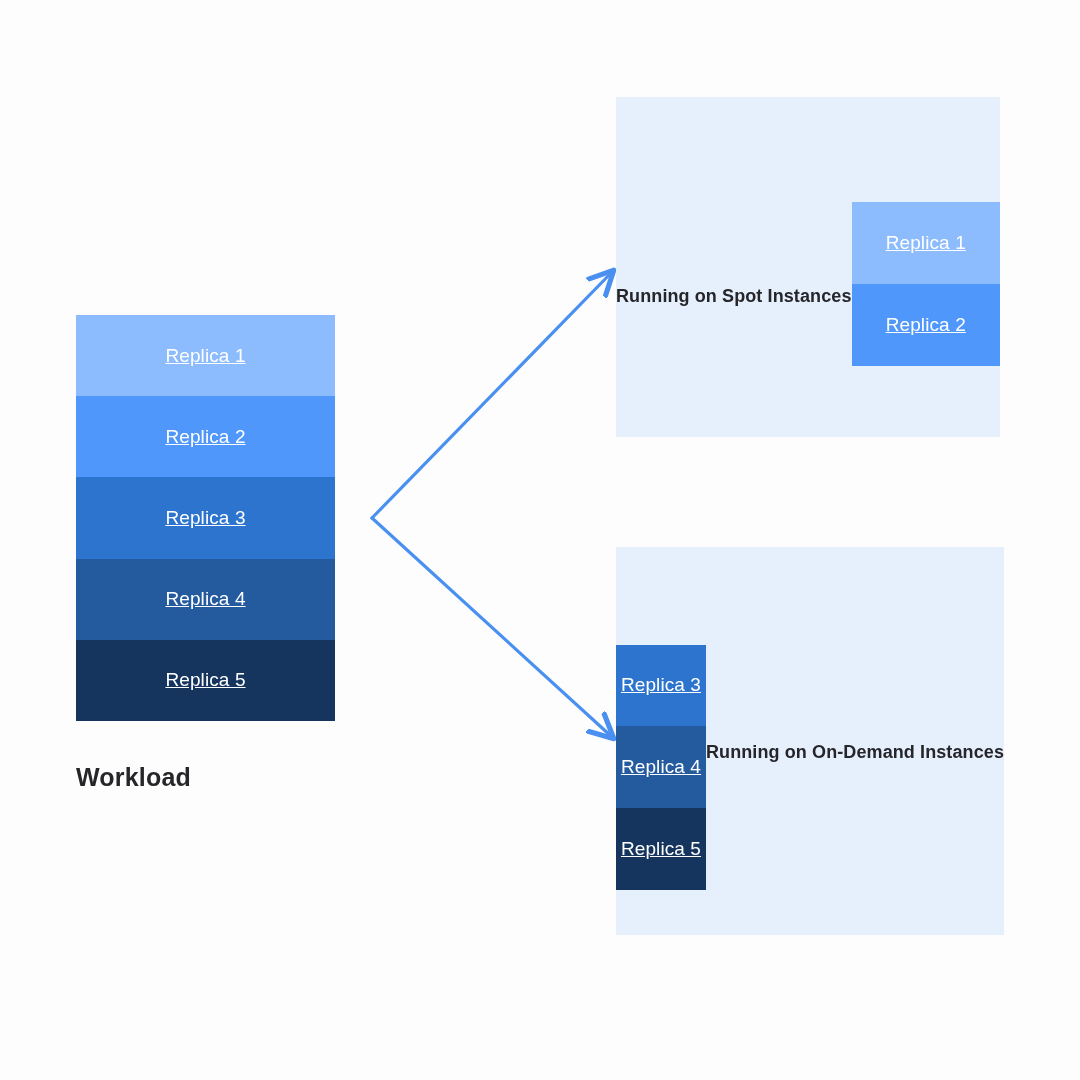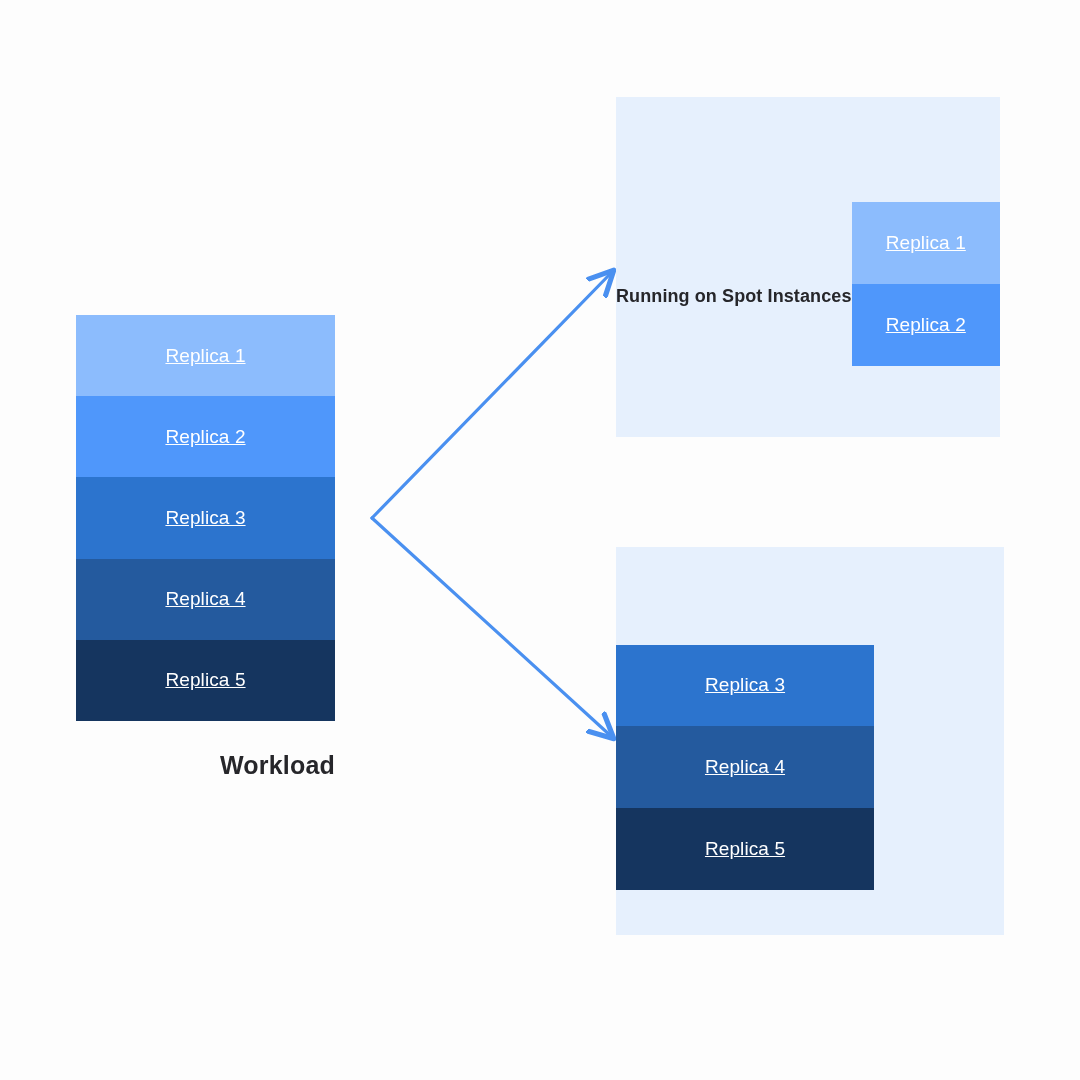--- a/index.html
+++ b/index.html
@@ -49,23 +49,23 @@
     align-items: center;
     justify-content: center;
     color: #ffffff;
     font-size: 19px;
     font-weight: 400;
     letter-spacing: 0.1px;
     box-sizing: border-box;
     text-decoration: underline;
   }
   #workload-caption {
-    margin-top: 30px;
+    margin-top: 42px;
     width: 259px;
-    text-align: right;
+    text-align: left;
     font-size: 25px;
     font-weight: 700;
     color: #26262a;
     letter-spacing: 0.2px;
   }
 
   
   .panel {
     position: absolute;
     background: #e6f0fd;
@@ -170,15 +170,16 @@
       <div class="replica-band" style="background:#2c74ce">
         <span>Replica 3</span>
       </div>
       <div class="replica-band" style="background:#245a9e">
         <span>Replica 4</span>
       </div>
       <div class="replica-band" style="background:#15355f">
         <span>Replica 5</span>
       </div>
     </div>
+    <div class="panel-title">Running on On-Demand Instances</div>
   </div>
 
 </div>
 
 </body></html>

